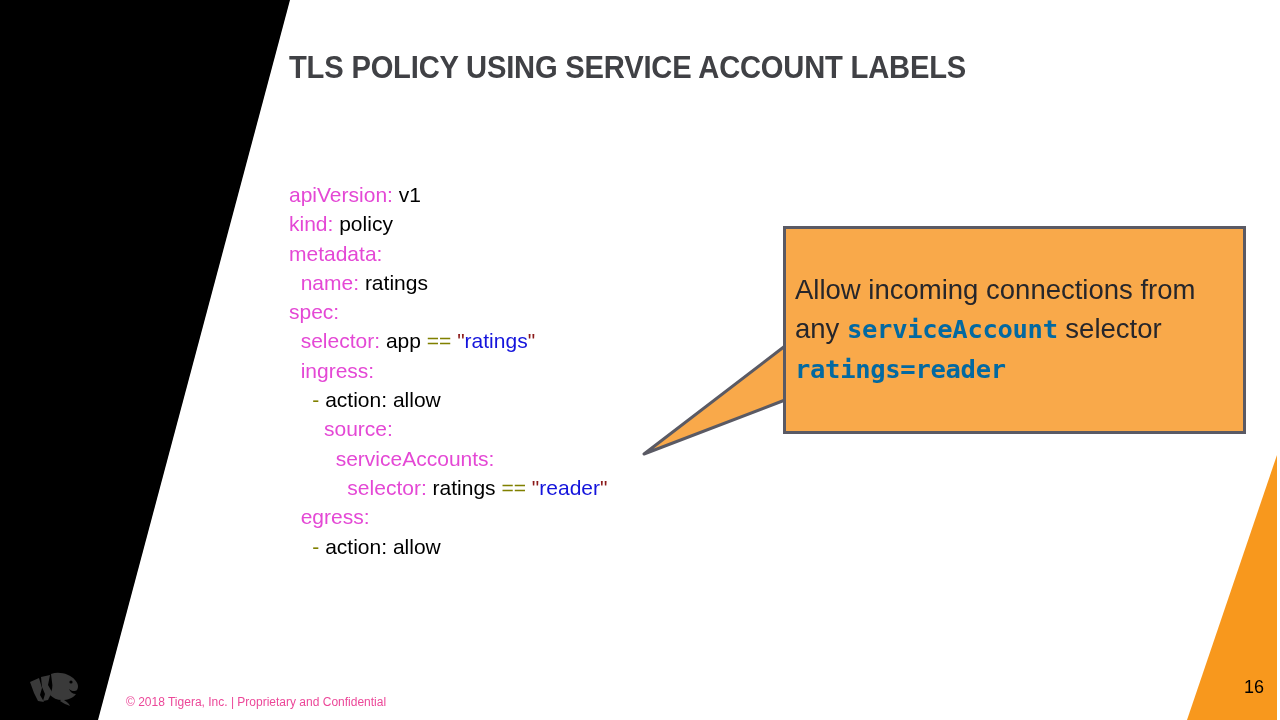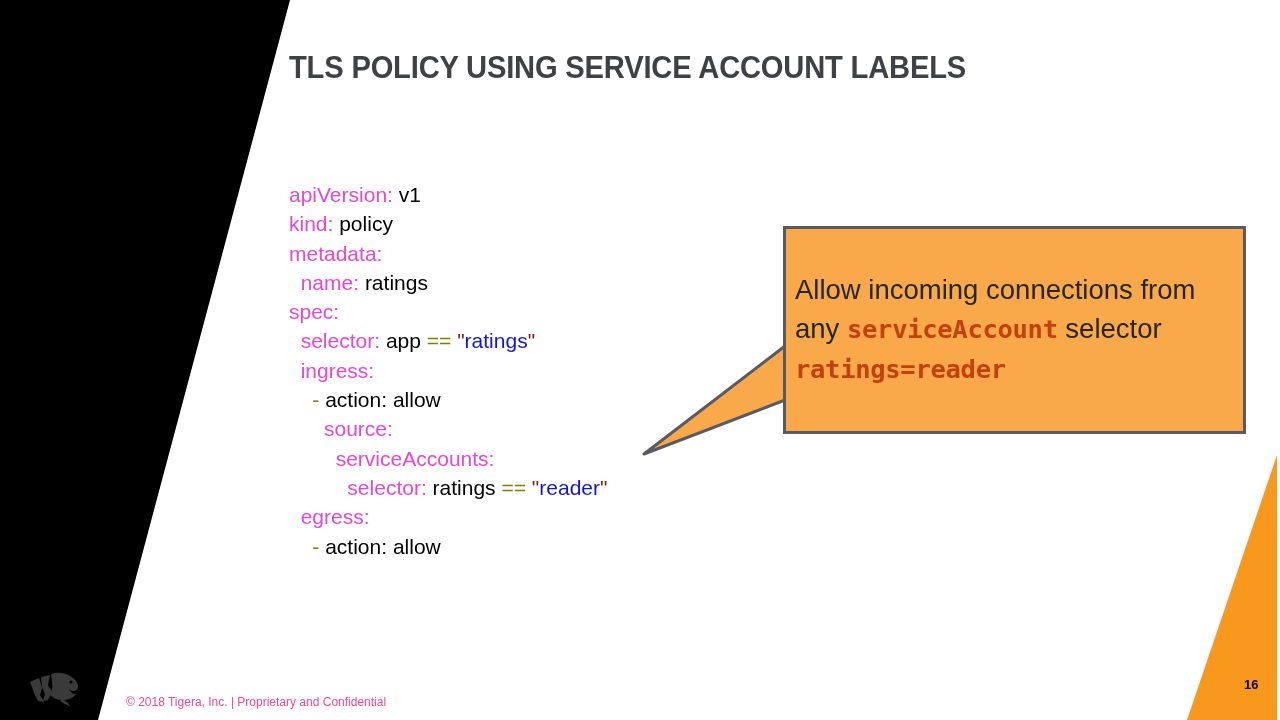--- a/index.html
+++ b/index.html
@@ -92,39 +92,39 @@
     top: 270px;
     width: 440px;
     font-size: 27.5px;
     line-height: 39px;
     color: #26262B;
     font-family: "Liberation Sans", sans-serif;
   }
   .callout-text .mono {
     font-family: "DejaVu Sans Mono", "Liberation Mono", monospace;
     font-weight: bold;
-    color: #c2410c;
+    color: #0369a1;
     font-size: 25.5px;
     letter-spacing: -0.3px;
   }
 
   
   .footer {
     position: absolute;
     left: 126px;
     top: 695px;
     font-size: 12px;
     color: #ec4899;
   }
   .pagenum {
     position: absolute;
     left: 1244px;
     top: 677px;
-    font-size: 13px;
-    font-weight: bold;
+    font-size: 18px;
+    font-weight: normal;
     color: #000000;
   }
 </style>
 </head>
 <body>
 
 <div id="slide">
 
   <div class="shape-black"></div>
 

